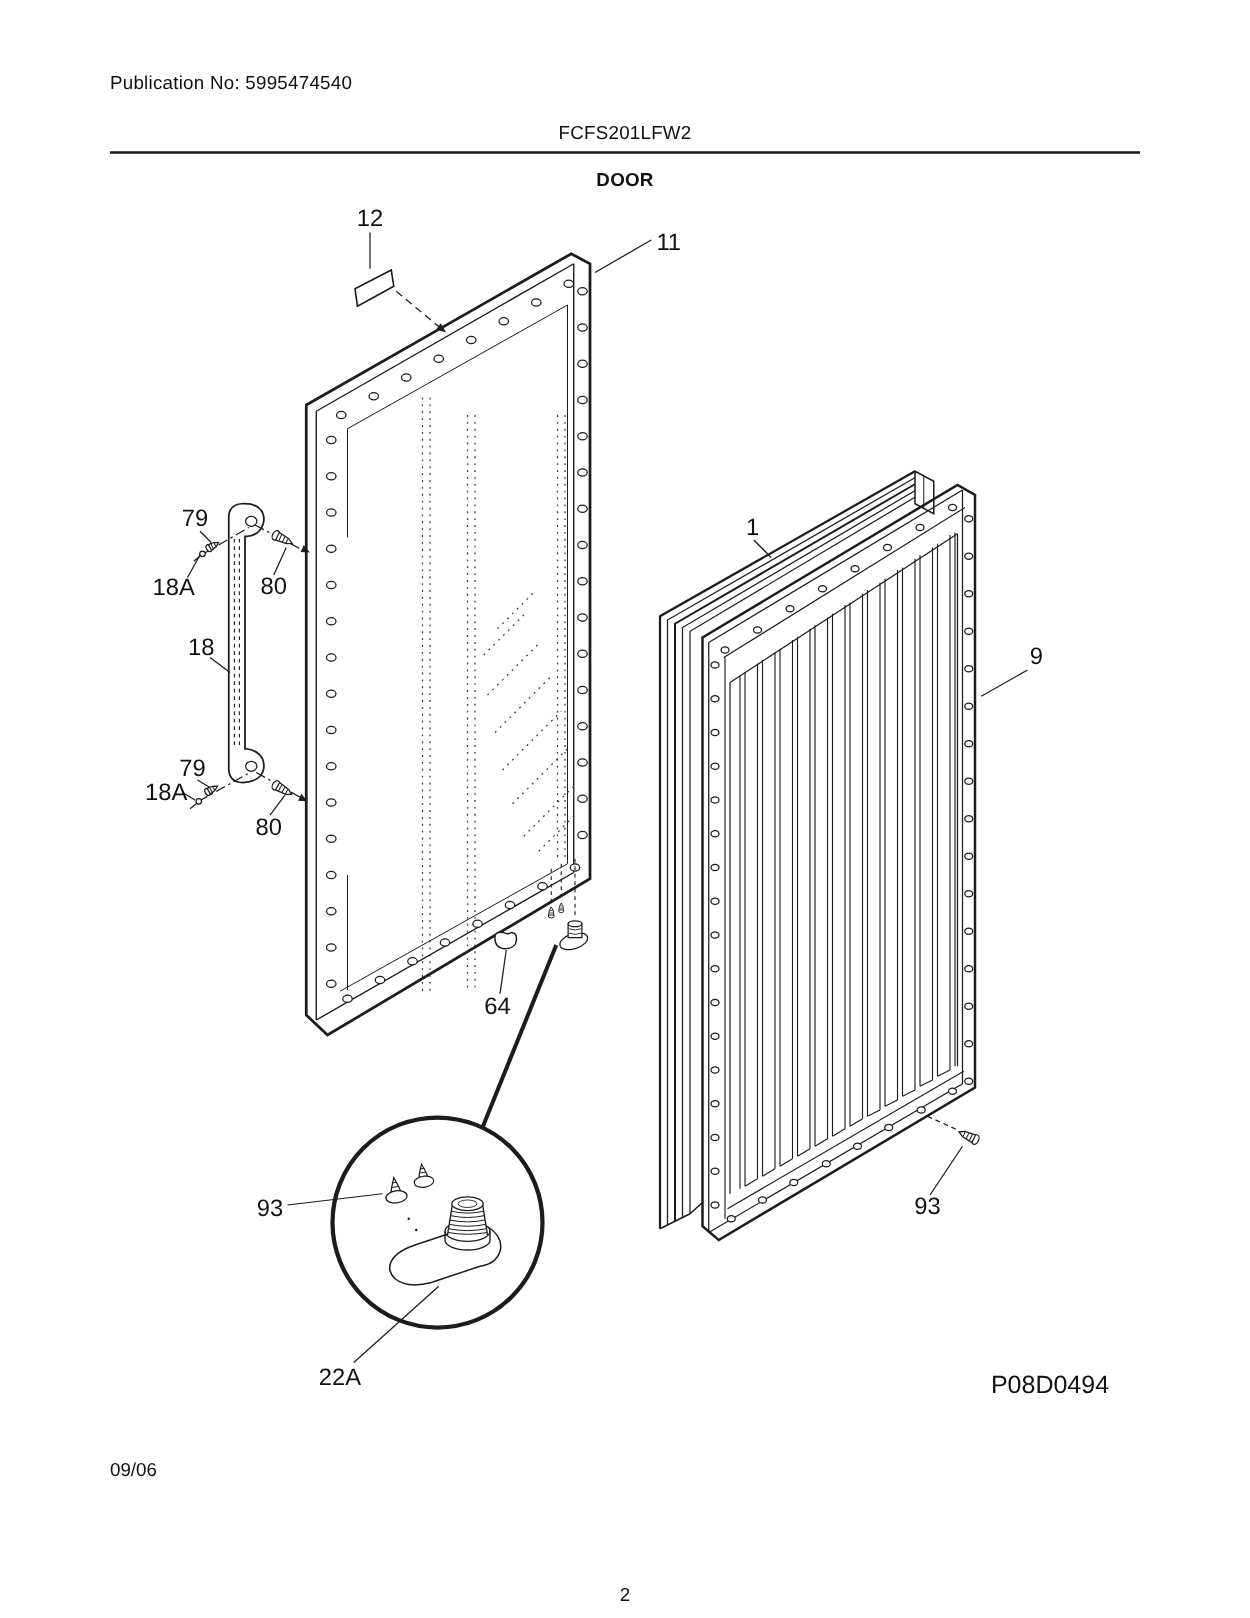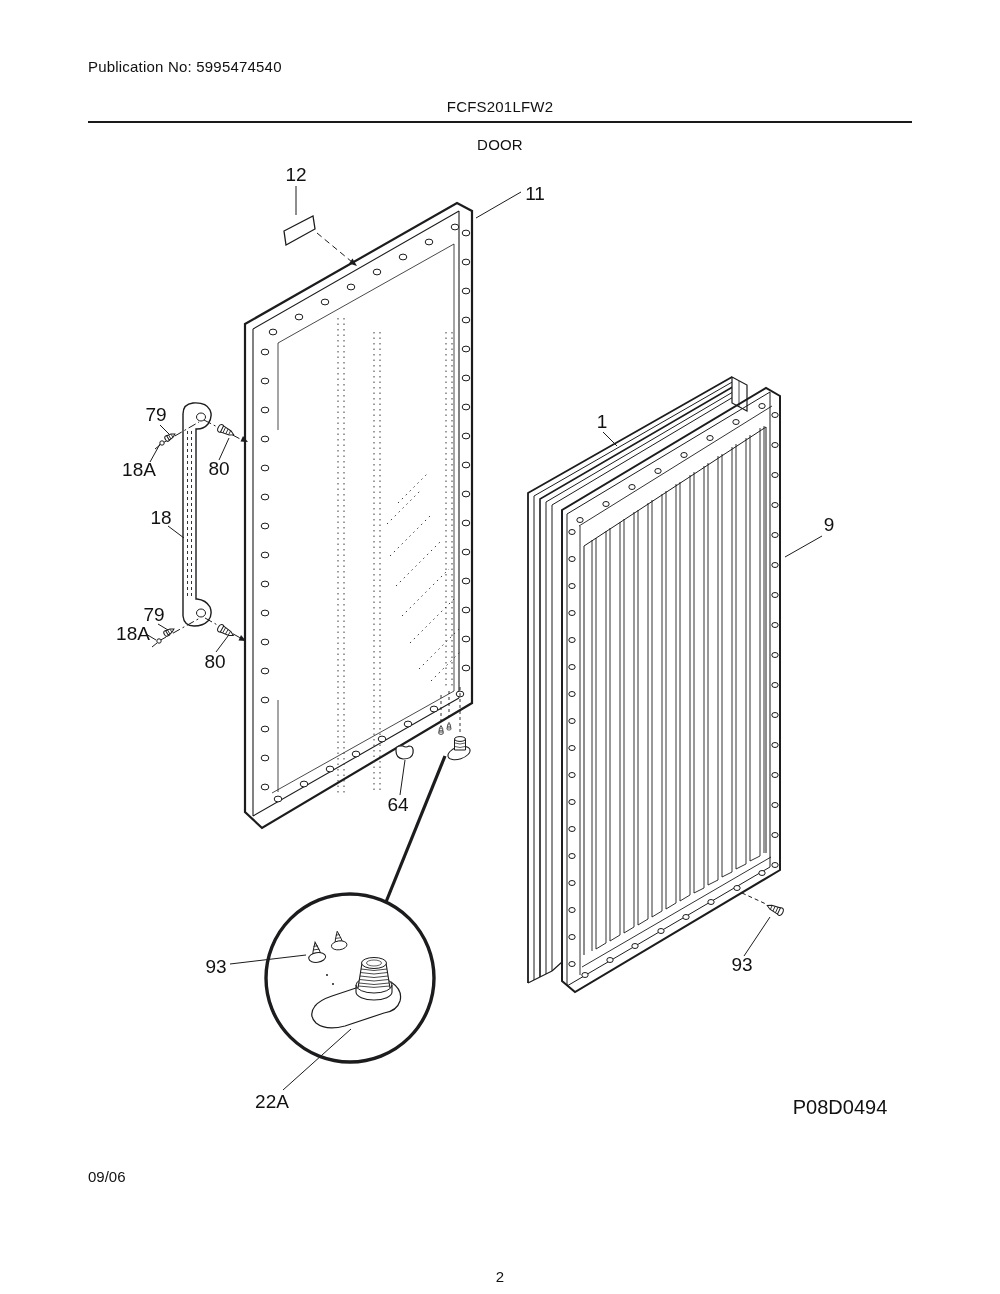--- a/index.html
+++ b/index.html
@@ -19,21 +19,21 @@
   .dash{stroke:#1c1c1e;stroke-width:1;fill:none;stroke-dasharray:4 3;}
   .white{fill:#ffffff;}
 </style>
 </head>
 <body>
 
 <div class="page">
 
   <div class="hdr-text" style="left:88px;top:58px;">Publication No: 5995474540</div>
   <div class="hdr-text centered" style="top:58px;">FCFS201LFW2</div>
-  <div class="hdr-text centered" style="top:96px;">DOOR</div>
+  <div class="hdr-text centered" style="top:96px;font-weight:bold;">DOOR</div>
   <div class="rule"></div>
 
   <svg width="1000" height="1294" viewBox="0 0 1000 1294">
     <defs>
       <ellipse id="hole1" cx="0" cy="0" rx="3.8" ry="2.9" class="hole"></ellipse>
       <ellipse id="hole2" cx="0" cy="0" rx="3.2" ry="2.5" class="hole"></ellipse>
       <g id="screw-sm">
         <ellipse cx="-1" cy="0" rx="2" ry="3" class="hole"></ellipse>
         <path class="ln" style="stroke-width:1;fill:#fff" d="M0,-2.6 L4.5,-2 L8,0 L4.5,2 L0,2.6 Z"></path>
         <path class="ln" style="stroke-width:.8" d="M2,-2.2 L2,2.2 M4.6,-1.5 L4.6,1.5"></path>

